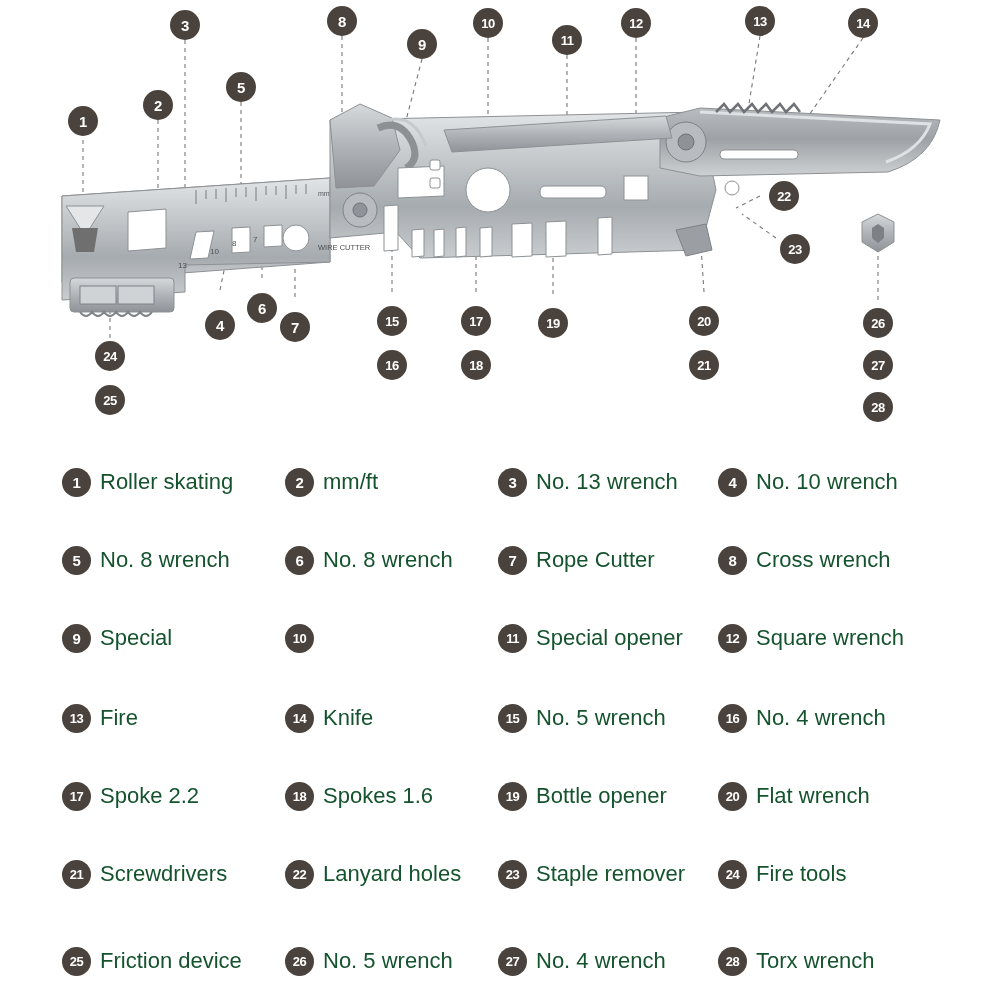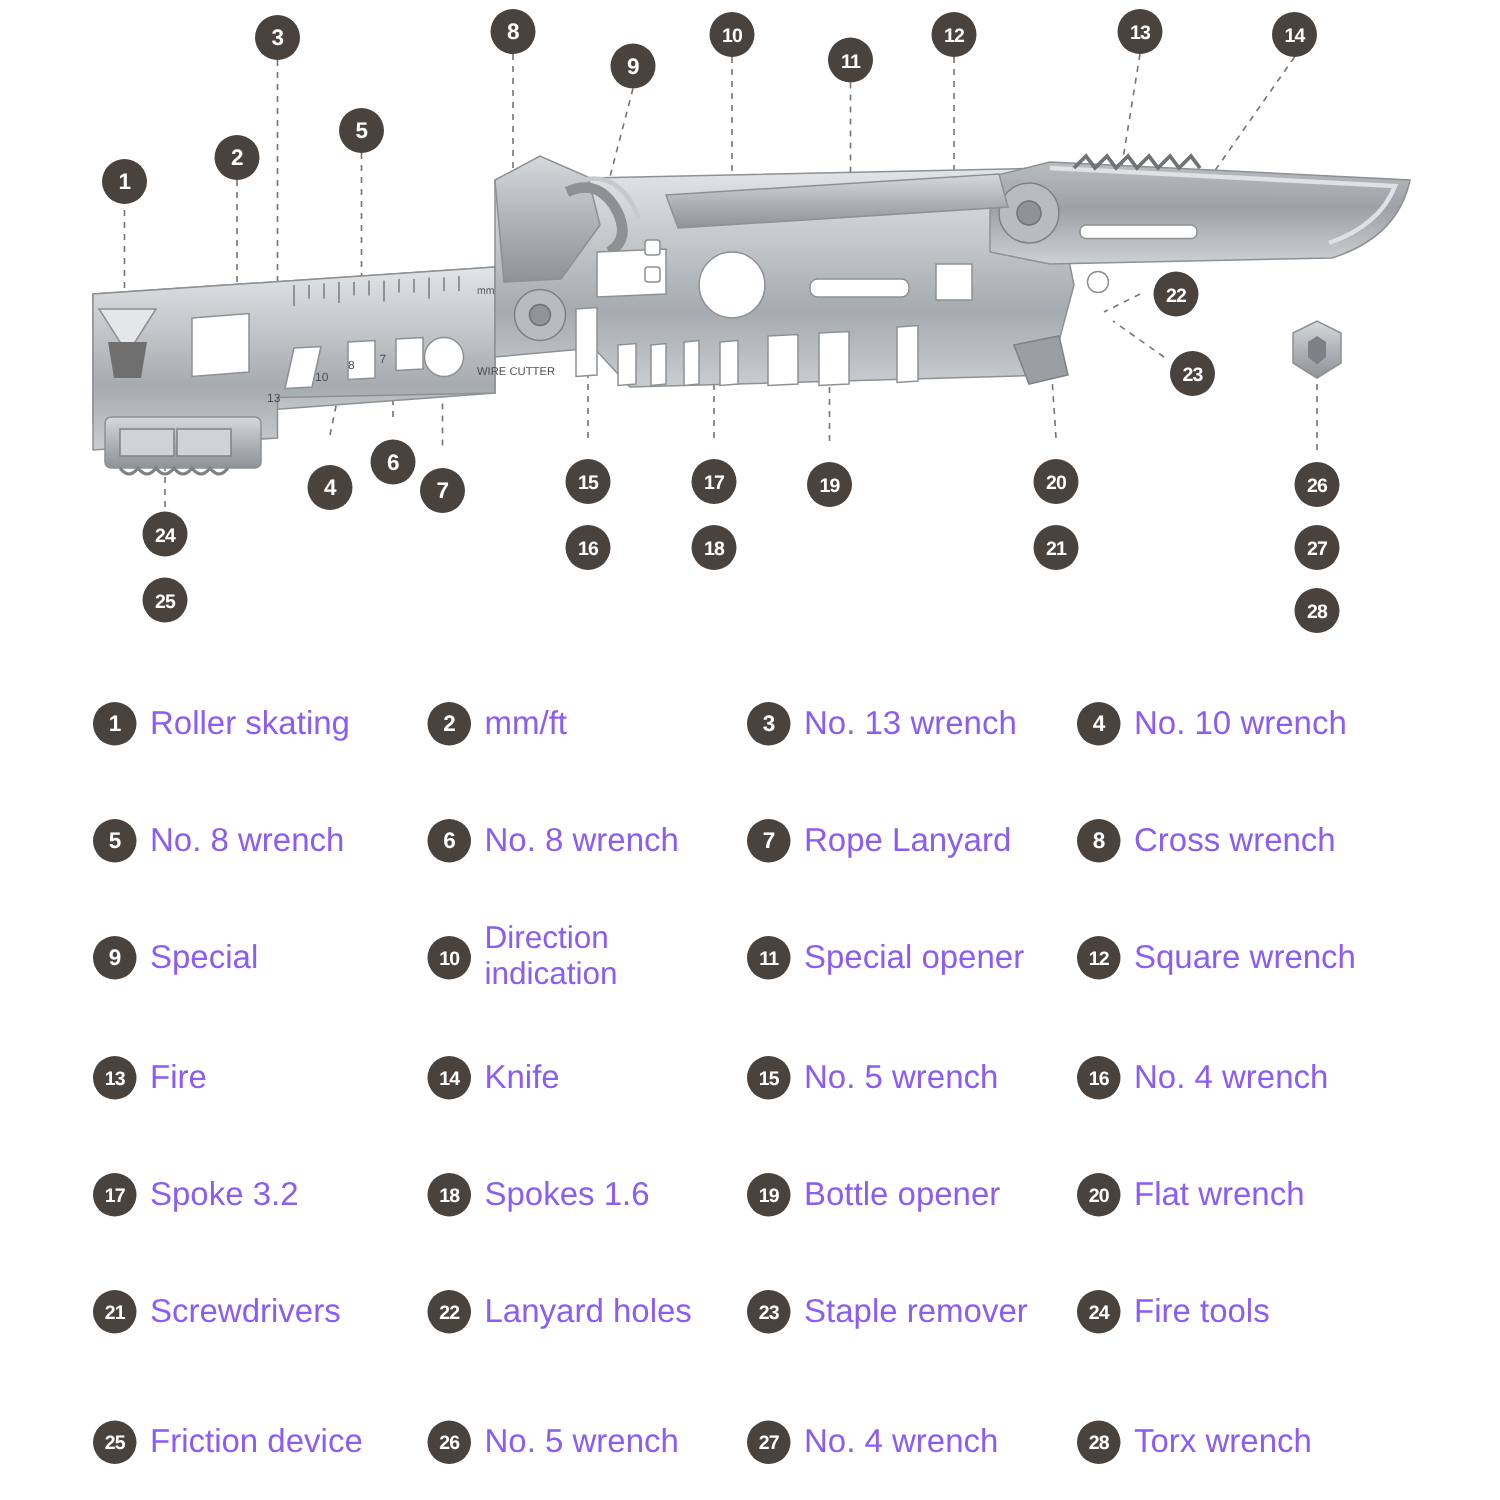--- a/index.html
+++ b/index.html
@@ -57,23 +57,24 @@
     background:#4a423c;
     color:#fff;
     font-size:15px;font-weight:bold;
     display:flex;align-items:center;justify-content:center;
     line-height:1;
     letter-spacing:-0.5px;
   }
   .lnum.sm{font-size:13px;}
   .ltext{
     font-size:22px;
-    color:#8b5cf6;
+    color:#14532d;
     white-space:nowrap;
     line-height:1.12;
+    text-align:center;
   }
   .ltext.two{white-space:normal;width:130px;font-size:21px;}
 </style>
 </head>
 <body>
 
 <div id="diagram">
 
   <svg width="1000" height="440" viewBox="0 0 1000 440">
     <defs>
@@ -270,36 +271,35 @@
     <div class="litem" style="left:62px">
       <div class="lnum">5</div>
       <div class="ltext">No. 8 wrench</div>
     </div>
     <div class="litem" style="left:285px">
       <div class="lnum">6</div>
       <div class="ltext">No. 8 wrench</div>
     </div>
     <div class="litem" style="left:498px">
       <div class="lnum">7</div>
-      <div class="ltext">Rope Lanyard</div>
+      <div class="ltext">Rope Cutter</div>
     </div>
     <div class="litem" style="left:718px">
       <div class="lnum">8</div>
       <div class="ltext">Cross wrench</div>
     </div>
   </div>
 
   <div class="lrow" style="top:164px">
     <div class="litem" style="left:62px">
       <div class="lnum">9</div>
       <div class="ltext">Special</div>
     </div>
     <div class="litem" style="left:285px">
       <div class="lnum sm">10</div>
-      <div class="ltext two">Direction indication</div>
     </div>
     <div class="litem" style="left:498px">
       <div class="lnum sm">11</div>
       <div class="ltext">Special opener</div>
     </div>
     <div class="litem" style="left:718px">
       <div class="lnum sm">12</div>
       <div class="ltext">Square wrench</div>
     </div>
   </div>
@@ -319,21 +319,21 @@
     </div>
     <div class="litem" style="left:718px">
       <div class="lnum sm">16</div>
       <div class="ltext">No. 4 wrench</div>
     </div>
   </div>
 
   <div class="lrow" style="top:322px">
     <div class="litem" style="left:62px">
       <div class="lnum sm">17</div>
-      <div class="ltext">Spoke 3.2</div>
+      <div class="ltext">Spoke 2.2</div>
     </div>
     <div class="litem" style="left:285px">
       <div class="lnum sm">18</div>
       <div class="ltext">Spokes 1.6</div>
     </div>
     <div class="litem" style="left:498px">
       <div class="lnum sm">19</div>
       <div class="ltext">Bottle opener</div>
     </div>
     <div class="litem" style="left:718px">

